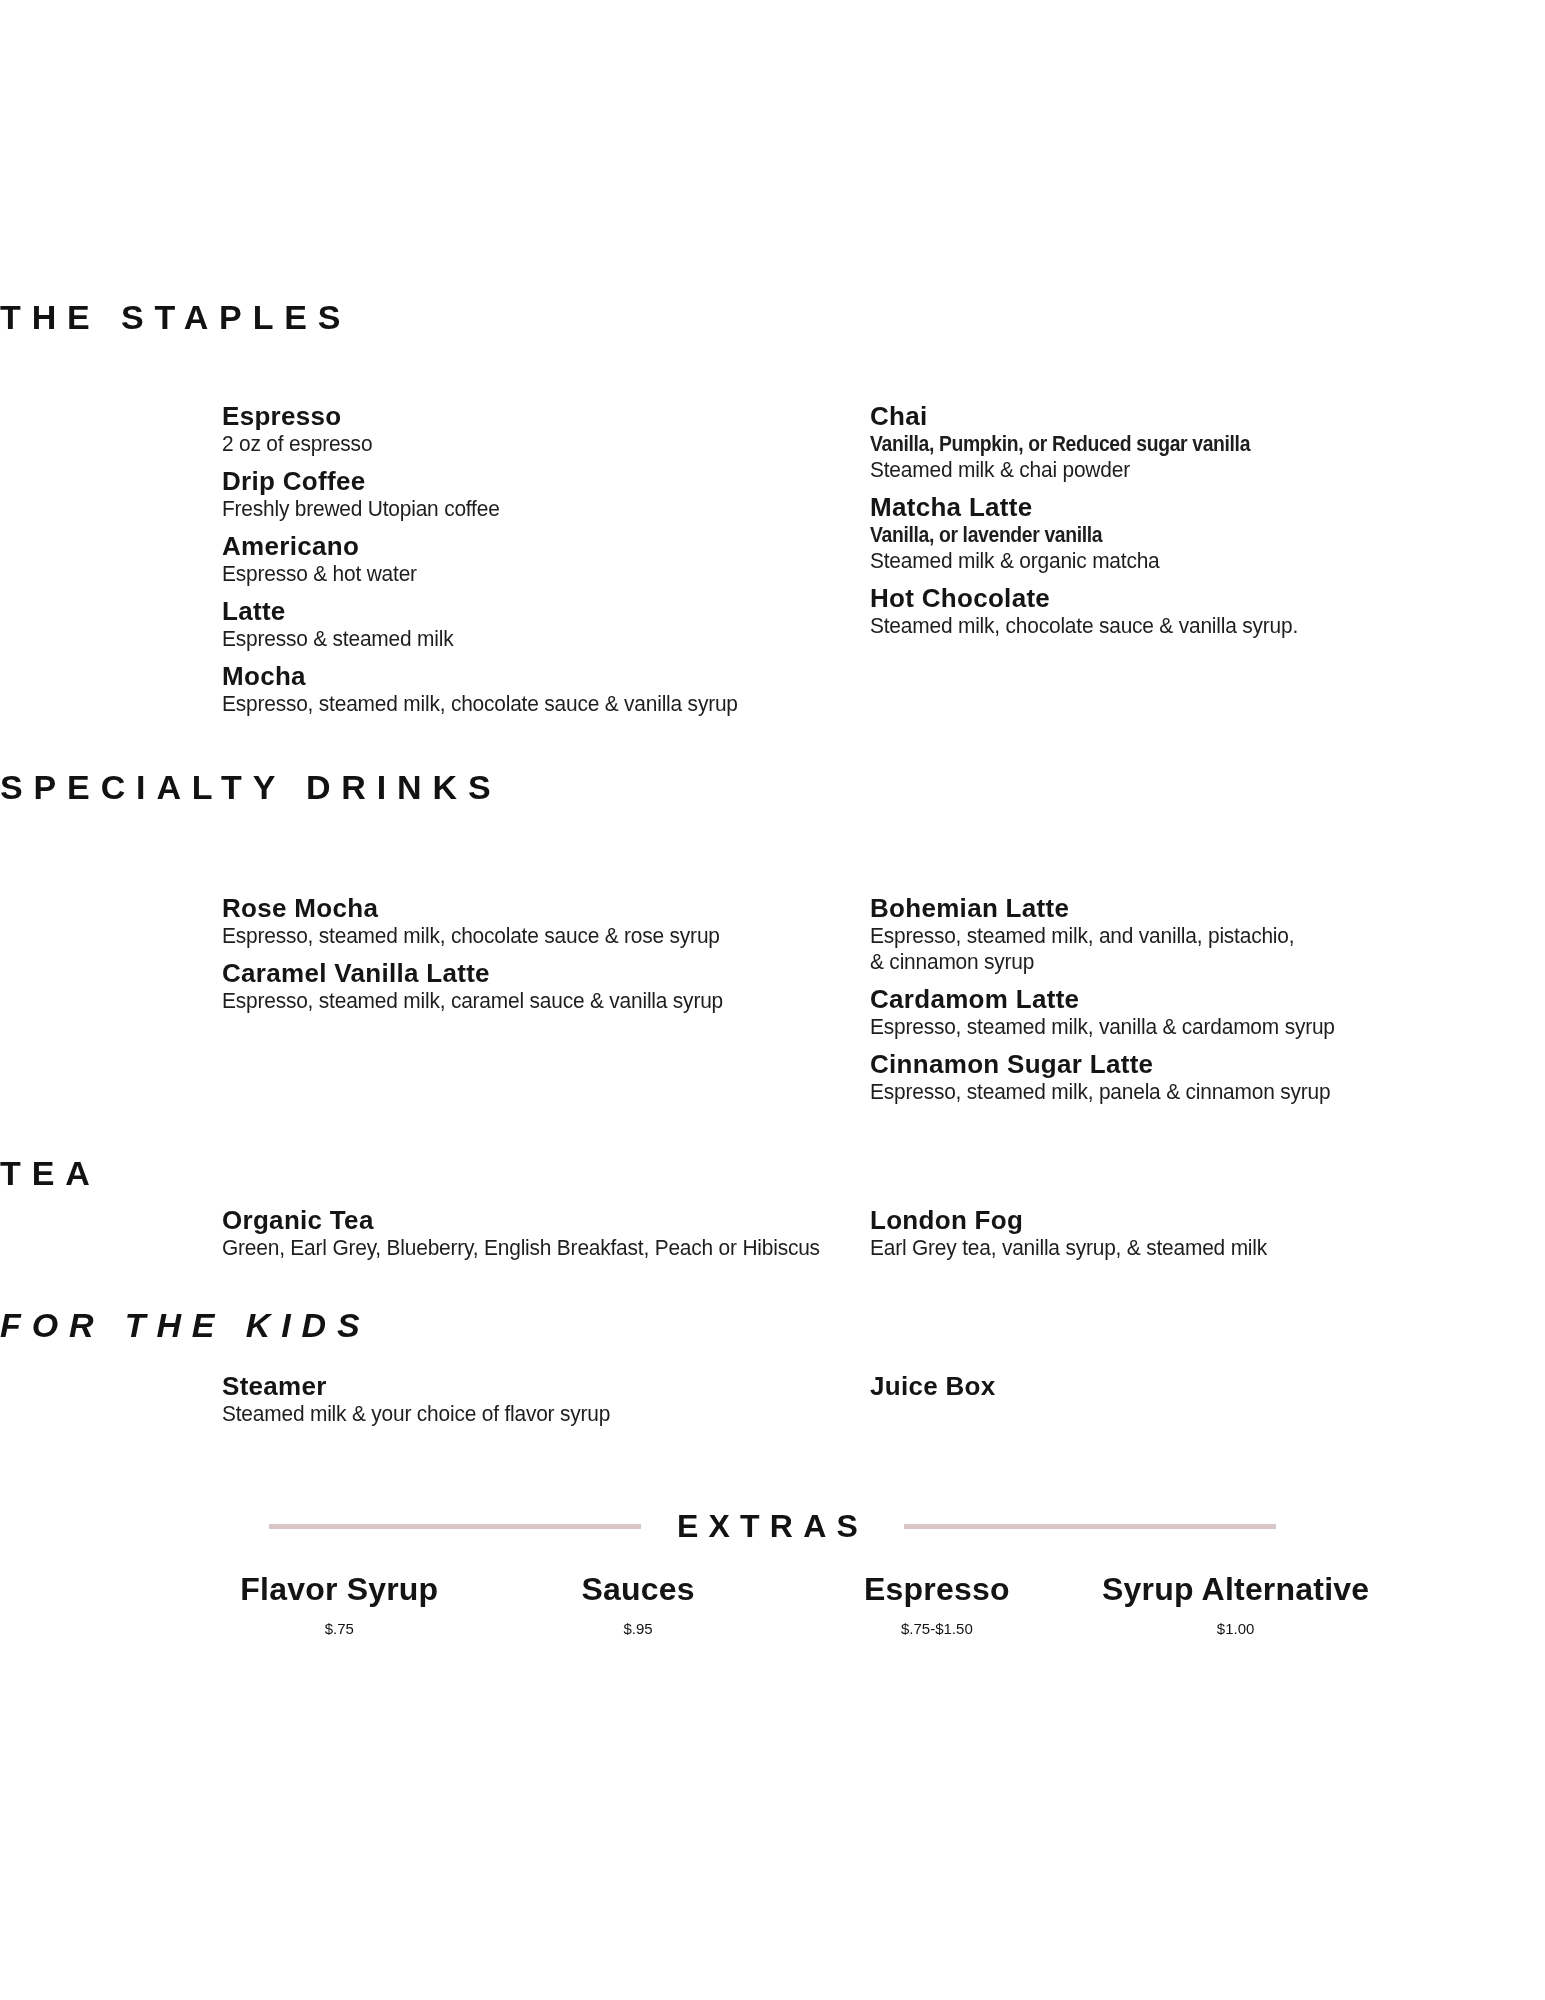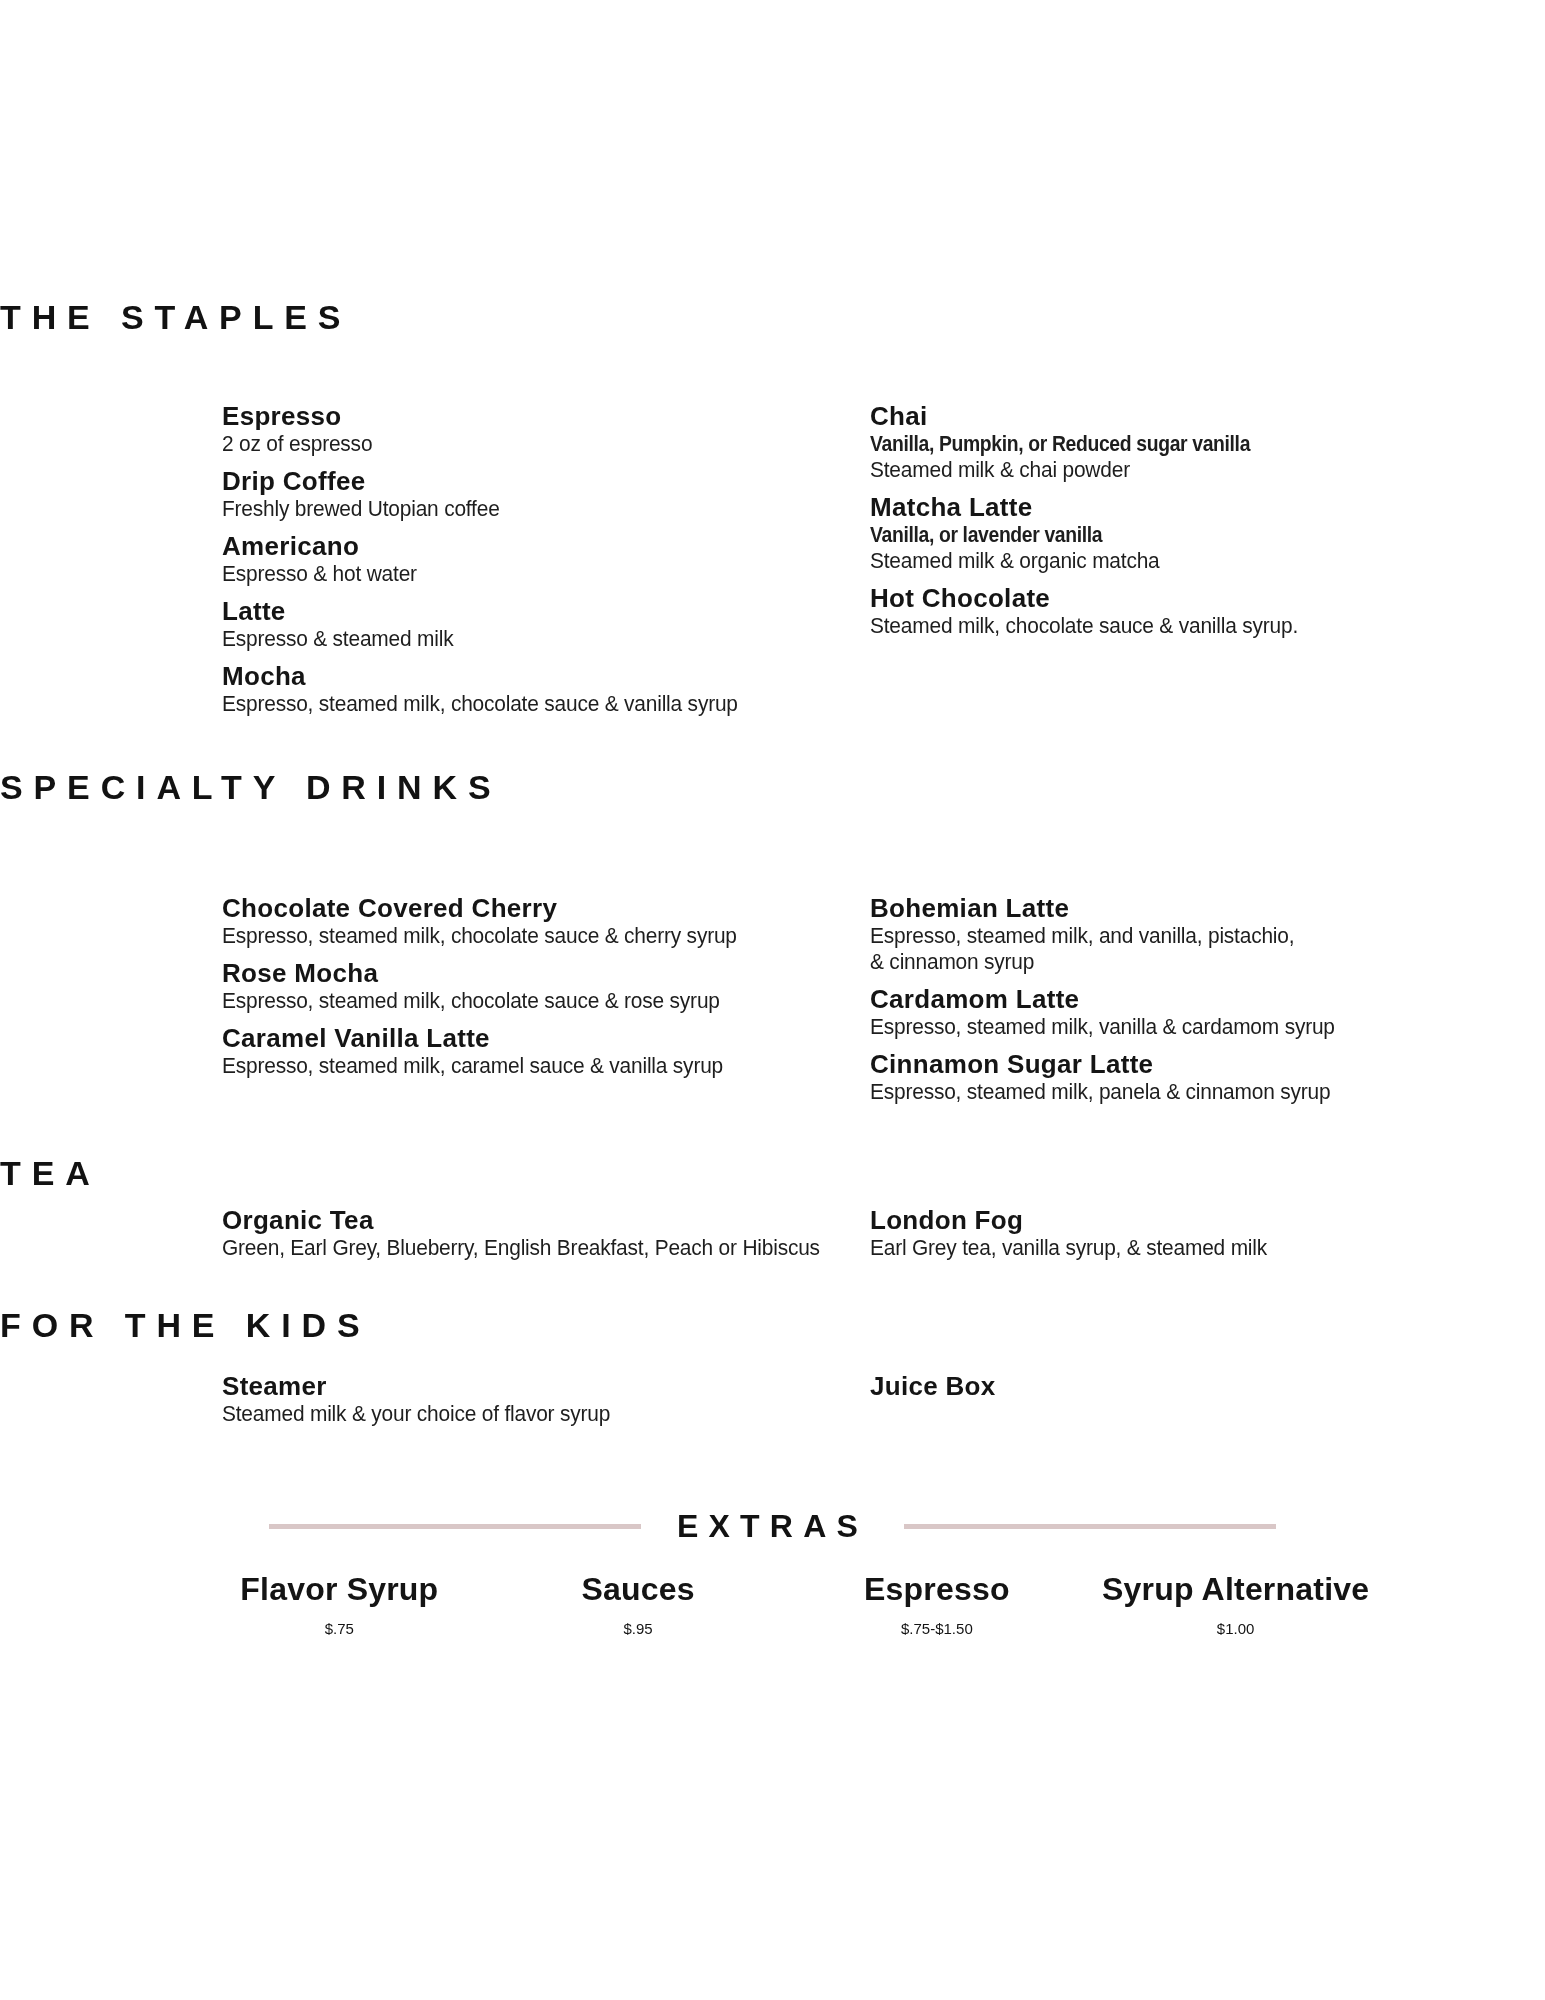--- a/index.html
+++ b/index.html
@@ -12,21 +12,21 @@
   .page { padding-top: 298px; }
 
   h2.section-title {
     margin: 0; text-align: left;
     font-size: 34px; font-weight: 800; letter-spacing: 0.32em;
     color: #121212; white-space: nowrap;
   }
   .staples h2   { margin-bottom: 64px; }
   .specialty h2 { margin-top: 42px; margin-bottom: 86px; }
   .tea h2       { margin-top: 40px; margin-bottom: 12px; }
-  .kids h2      { margin-top: 36px; margin-bottom: 26px; }
+  .kids h2      { margin-top: 36px; margin-bottom: 26px; font-style: italic; }
 
   .cols {
     display: grid; grid-template-columns: 648px 1fr;
     margin-left: 222px; margin-right: 140px;
   }
   .col { min-width: 0; }
 
   .item { margin-bottom: 9px; }
   .item-name {
     margin: 0; font-size: 26px; font-weight: 700;
@@ -110,24 +110,20 @@
   <p class="desc light">Steamed milk, chocolate sauce &amp;  vanilla syrup.</p>
           </div>
 </div>
     </div>
   </section>
 
   <section class="specialty">
     <h2 class="section-title">SPECIALTY DRINKS</h2>
     <div class="cols">
       <div class="col">
-  <div class="item">
-    <h3 class="item-name">Chocolate Covered Cherry</h3>
-  <p class="desc light">Espresso, steamed milk, chocolate sauce &amp;  cherry syrup</p>
-          </div>
 
   <div class="item">
     <h3 class="item-name">Rose Mocha</h3>
   <p class="desc light">Espresso, steamed milk, chocolate sauce &amp;  rose syrup</p>
           </div>
 
 
   <div class="item">
     <h3 class="item-name">Caramel Vanilla Latte</h3>
   <p class="desc light">Espresso, steamed milk, caramel sauce &amp;  vanilla syrup</p>

